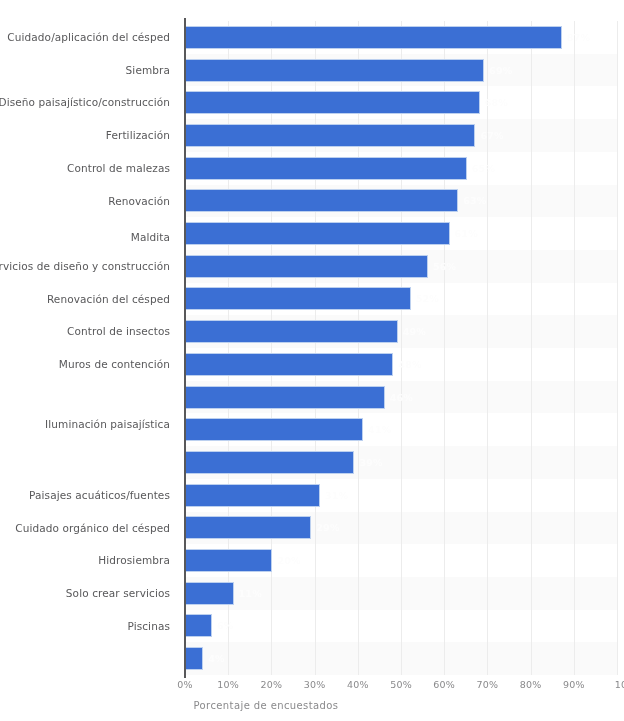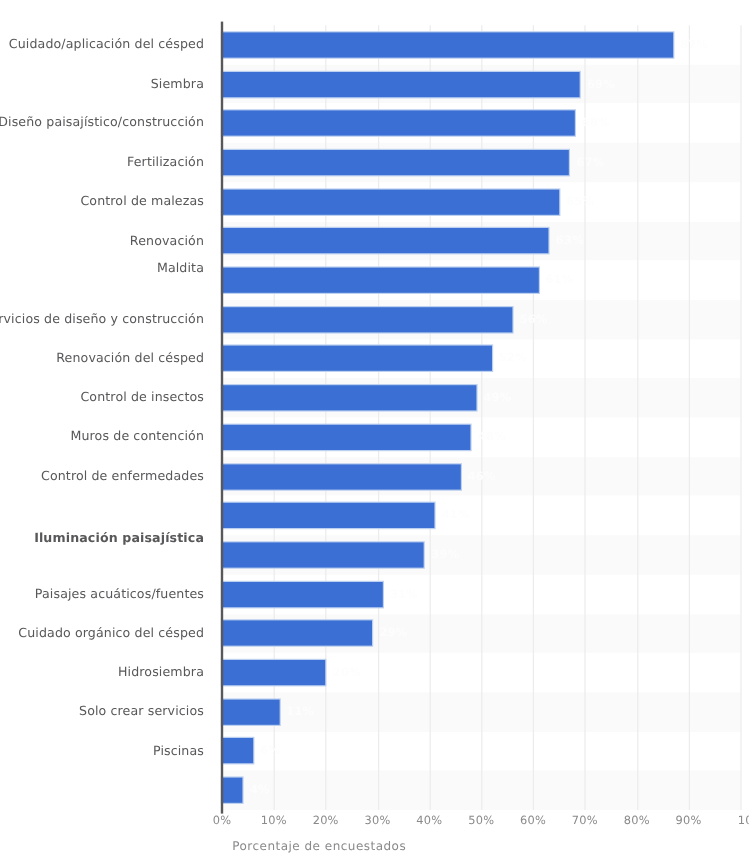--- a/index.html
+++ b/index.html
@@ -213,27 +213,26 @@
 
   <div class="axis-y-line"></div>
 
   <div class="cat-labels" id="cat-labels">
       <div class="cat-label" style="top: 0px;">Cuidado/aplicación del césped</div>
       <div class="cat-label" style="top: 32.7px;">Siembra</div>
       <div class="cat-label" style="top: 98.1px;">Fertilización</div>
       <div class="cat-label" style="top: 65.4px;">Diseño paisajístico/construcción</div>
       <div class="cat-label" style="top: 130.8px;">Control de malezas</div>
       <div class="cat-label" style="top: 163.5px;">Renovación</div>
-      <div class="cat-label" style="top: 187px;">Maldita</div>
+      <div class="cat-label" style="top: 200px;">Maldita</div>
       <div class="cat-label" style="top: 228.9px;">ervicios de diseño y construcción</div>
       <div class="cat-label" style="top: 261.6px;">Renovación del césped</div>
       <div class="cat-label" style="top: 294.3px;">Control de insectos</div>
       <div class="cat-label" style="top: 327px;">Muros de contención</div>
-      <div class="cat-label" style="top: 359.7px;">Control de enfermedades</div>
-      <div class="cat-label" style="top: 412px; font-weight: bold;">Iluminación paisajística</div>
+      <div class="cat-label" style="top: 387px;">Iluminación paisajística</div>
       <div class="cat-label" style="top: 457.8px;">Paisajes acuáticos/fuentes</div>
       <div class="cat-label" style="top: 490.5px;">Cuidado orgánico del césped</div>
       <div class="cat-label" style="top: 523.2px;">Hidrosiembra</div>
       <div class="cat-label" style="top: 555.9px;">Solo crear servicios</div>
       <div class="cat-label" style="top: 588.6px;">Piscinas</div>
     </div>
 
   <div class="x-tick-labels" id="x-tick-labels">
       <div class="x-tick" style="left: 185px;">0%</div>
       <div class="x-tick" style="left: 228.2px;">10%</div>

